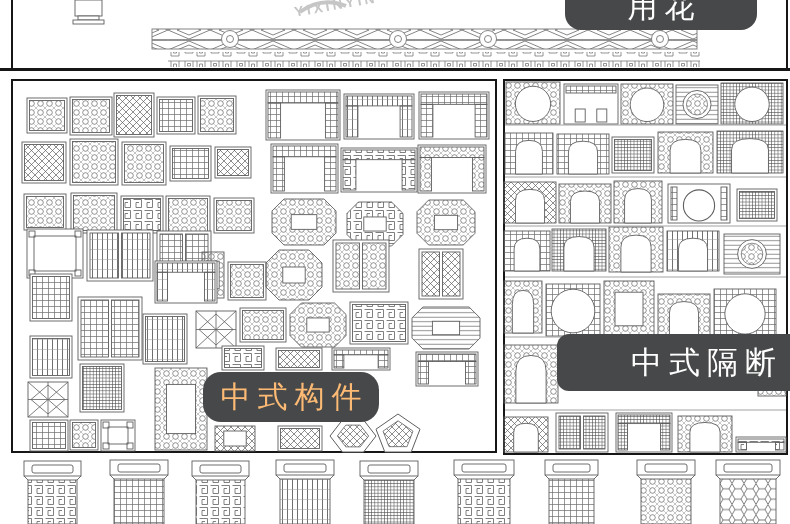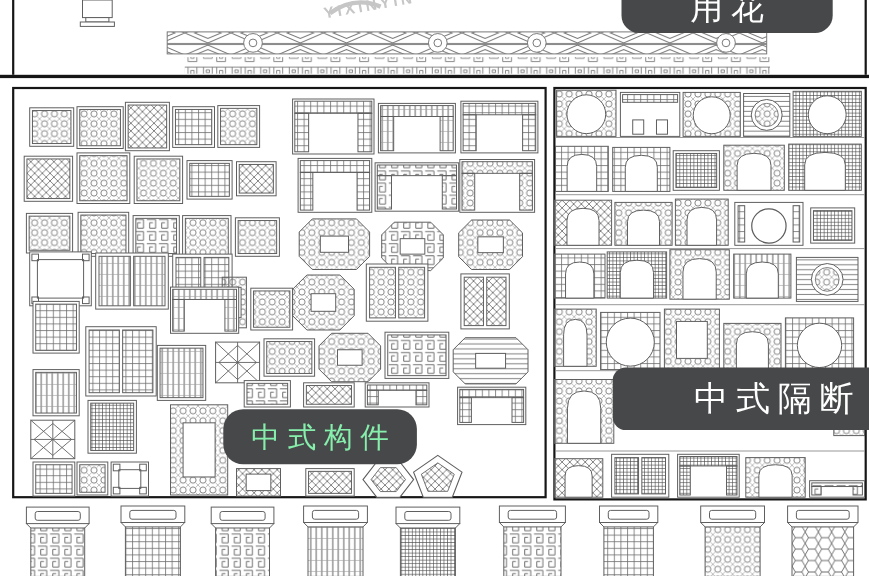--- a/index.html
+++ b/index.html
@@ -535,20 +535,20 @@
         <rect x="168" y="52" width="532" height="15" fill="url(#pat-meander)" stroke="none"></rect>
         <path d="M300 12 Q322 -4 346 6" fill="none" stroke="#c6c6c6" stroke-width="4"></path>
       </g>
     </svg>
 
   <div id="watermark" style="left: 293px; top: 4px; font-size: 14px; letter-spacing: 3px; color: rgb(198, 198, 198); transform: rotate(-10deg);">YIXINYIN</div>
 
   <div id="badge-top" class="badge" style="left: 565px; top: -24px; width: 192px; height: 52px; border-radius: 16px; font-size: 30px; background: rgb(71, 72, 73); color: rgb(255, 255, 255);">
     <span>用花</span>
   </div>
-  <div id="badge-left" class="badge" style="left: 203px; top: 372px; width: 176px; height: 50px; border-radius: 18px; font-size: 26px; background: rgb(71, 72, 73); color: #86efac;">
+  <div id="badge-left" class="badge" style="left: 203px; top: 372px; width: 176px; height: 50px; border-radius: 18px; font-size: 30px; background: rgb(71, 72, 73); color: #fdba74;">
     <span>中式构件</span>
   </div>
   <div id="badge-right" class="badge" style="left: 557px; top: 334px; width: 197px; height: 57px; border-radius: 12px; font-size: 31px; background: rgb(71, 72, 73); color: rgb(255, 255, 255); padding-left: 48px;">
     <span>中式隔断</span>
   </div>
 
 </div>
 
 </body></html>

